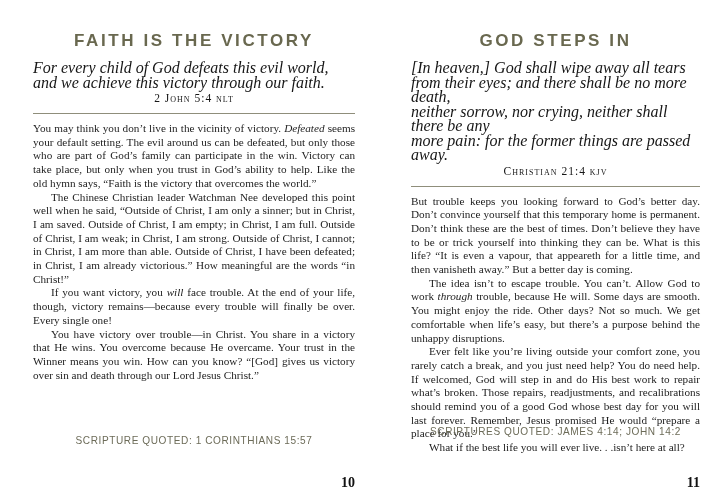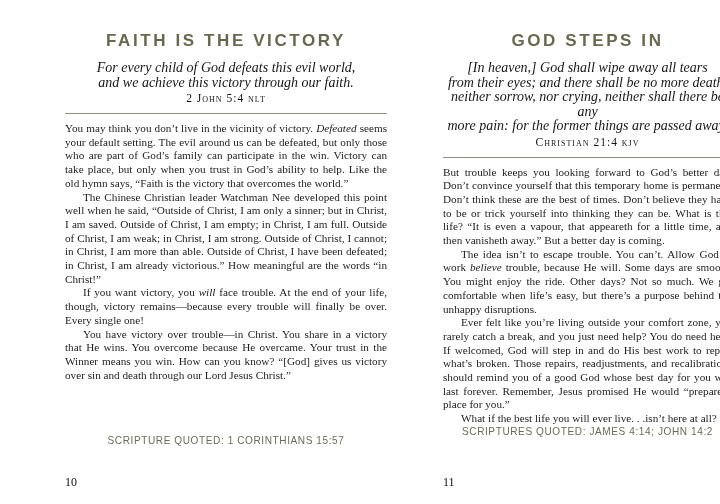--- a/index.html
+++ b/index.html
@@ -13,40 +13,39 @@
     height: 504px;
     background: #ffffff;
     overflow: hidden;
     font-family: "Liberation Serif", serif;
     color: #1c1c1c;
   }
   .page {
     position: absolute;
     top: 0;
     height: 428px;
-    margin-left: 32px;
   }
   .page-left  { left: 33px;  width: 322px; }
   .page-right { left: 411px; width: 289px; }
 
   .page-title {
     margin: 0;
     padding-top: 31px;
     text-align: center;
     font-family: "Liberation Sans", sans-serif;
     font-weight: 700;
     font-size: 17px;
     letter-spacing: 2.6px;
     color: #69684f;
   }
   .epigraph {
     margin-top: 10px;
-    text-align: center;
+    text-align: left;
     font-style: italic;
-    font-size: 14px;
+    font-size: 16px;
     line-height: 14.5px;
     white-space: pre-line;
     color: #161616;
   }
   .scripture-reference {
     margin-top: 2px;
     text-align: center;
     font-variant: small-caps;
     font-size: 11.5px;
     letter-spacing: 1px;
@@ -82,23 +81,23 @@
     transform: scaleX(0.96);
   }
   .page-left  .scripture-footer { top: 434px; }
   .page-right .scripture-footer { top: 425px; }
 
   .page-number {
     position: absolute;
     left: 0;
     right: 0;
     top: 475px;
-    text-align: left;
-    font-size: 12px;
-    font-weight: 400;
+    text-align: right;
+    font-size: 14px;
+    font-weight: 700;
     color: #111111;
   }
 </style>
 </head>
 <body>
 
 <div class="spread">
 
   <section class="page page-left">
     <h1 class="page-title">FAITH IS THE VICTORY</h1>
@@ -119,21 +118,21 @@
   <section class="page page-right">
     <h1 class="page-title">GOD STEPS IN</h1>
     <div class="epigraph">[In heaven,] God shall wipe away all tears
 from their eyes; and there shall be no more death,
 neither sorrow, nor crying, neither shall there be any
 more pain: for the former things are passed away.</div>
     <div class="scripture-reference">Christian 21:4 kjv</div>
     <hr class="divider-rule">
     <div class="body-text">
         <p>But trouble keeps you looking forward to God’s better day. Don’t convince yourself that this temporary home is permanent. Don’t think these are the best of times. Don’t believe they have to be or trick yourself into thinking they can be. What is this life? “It is even a vapour, that appeareth for a little time, and then vanisheth away.” But a better day is coming.</p>
-        <p>The idea isn’t to escape trouble. You can’t. Allow God to work <em>believe</em> trouble, because He will. Some days are smooth. You might enjoy the ride. Other days? Not so much. We get comfortable when life’s easy, but there’s a purpose behind the unhappy disruptions.</p>
+        <p>The idea isn’t to escape trouble. You can’t. Allow God to work <em>through</em> trouble, because He will. Some days are smooth. You might enjoy the ride. Other days? Not so much. We get comfortable when life’s easy, but there’s a purpose behind the unhappy disruptions.</p>
         <p>Ever felt like you’re living outside your comfort zone, you rarely catch a break, and you just need help? You do need help. If welcomed, God will step in and do His best work to repair what’s broken. Those repairs, readjustments, and recalibrations should remind you of a good God whose best day for you will last forever. Remember, Jesus promised He would “prepare a place for you.”</p>
         <p>What if the best life you will ever live. . .isn’t here at all?</p>
       </div>
     <div class="scripture-footer">SCRIPTURES QUOTED: JAMES 4:14; JOHN 14:2</div>
     <div class="page-number">11</div>
   </section>
 
 </div>
 
 </body></html>

